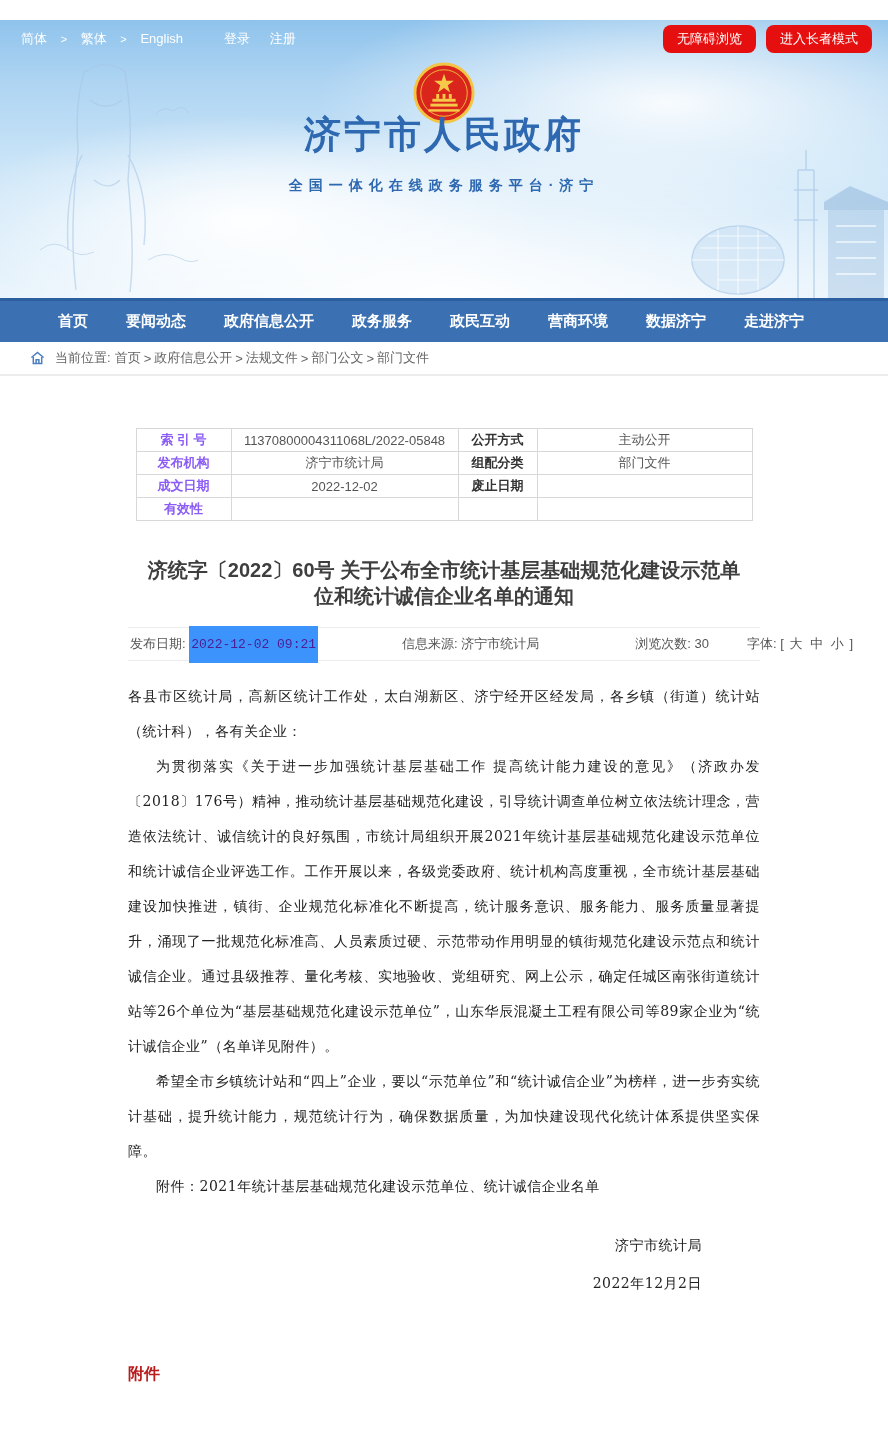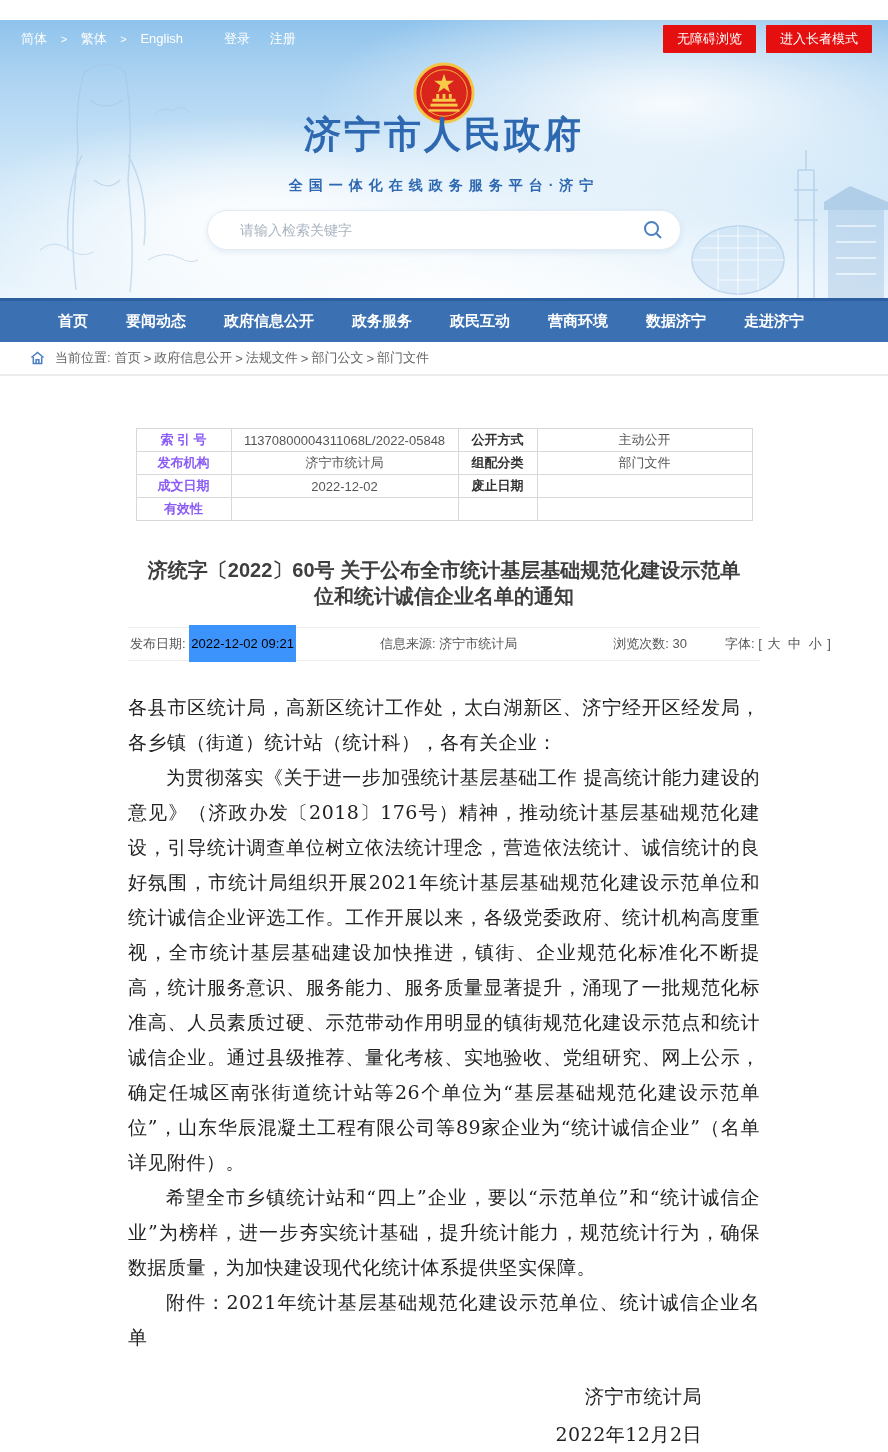--- a/index.html
+++ b/index.html
@@ -23,21 +23,21 @@
     position:absolute;top:0;left:0;right:0;height:38px;
     display:flex;align-items:center;padding:0 16px;box-sizing:border-box;
     color:#fff;font-size:13px;
   }
   .topbar .lang a, .topbar .lang span{color:#fff;margin:0 5px;cursor:pointer;}
   .topbar .sep{color:#fff;margin:0 2px;font-size:11px;}
   .topbar .auth{margin-left:28px;}
   .topbar .auth span{margin:0 8px;cursor:pointer;}
   .topbar .spacer{flex:1;}
   .red-btn{
-    background:#e60f0f;color:#fff;border:none;border-radius:1px;
+    background:#e60f0f;color:#fff;border:none;border-radius:8px;
     font-size:13px;padding:5px 14px;margin-left:10px;cursor:pointer;
     font-family:"Liberation Sans",sans-serif;
   }
   .emblem-wrap{position:absolute;top:42px;left:50%;transform:translateX(-50%);}
   .site-title{
     position:absolute;top:90px;width:100%;text-align:center;
     font-size:37px;font-weight:bold;color:#2d68b1;letter-spacing:3px;
   }
   .site-subtitle{
     position:absolute;top:157px;width:100%;text-align:center;
@@ -91,25 +91,25 @@
     font-size:20px;font-weight:600;color:#3e3e3e;line-height:26px;
   }
   .meta-row{
     margin-top:18px;border-top:1px solid #ededed;border-bottom:1px solid #ededed;
     padding:7px 2px;display:flex;align-items:center;font-size:13px;color:#555;
   }
   .meta-row .grp{white-space:nowrap;}
   .g-src{margin-left:84px;}
   .g-views{margin-left:96px;}
   .g-font{margin-left:38px;}
-  .sel-hl{background:#3d93fc;color:#000000;padding:11px 2px;}
+  .sel-hl{background:#3d93fc;color:#4c1d95;padding:11px 2px;font-family:Liberation Mono, monospace;}
   .fs-opt{cursor:pointer;margin:0 2px;}
   .body-text{
-    margin-top:29px;font-family:"DejaVu Serif","Liberation Serif",serif;
-    font-size:19px;color:#222;line-height:35px;text-align:justify;letter-spacing:.5px;
+    margin-top:18px;font-family:"DejaVu Serif","Liberation Serif",serif;
+    font-size:14px;color:#222;line-height:35px;text-align:justify;letter-spacing:.5px;
   }
   .body-text p{margin:0;}
   .indent{text-indent:2em;}
   .attach-line{margin-top:28px;text-indent:2em;}
   .signature{margin-top:22px;text-align:right;padding-right:58px;line-height:38px;}
   .annex-label{margin-top:62px;font-size:16px;font-weight:bold;color:#b91c1c;font-family:"Liberation Sans",sans-serif;}
 </style>
 </head>
 <body>
 
@@ -169,29 +169,20 @@
       <rect x="24" y="33" width="3" height="5" fill="#f7c948"></rect>
       <rect x="30.5" y="33" width="3" height="5" fill="#f7c948"></rect>
       <rect x="37" y="33" width="3" height="5" fill="#f7c948"></rect>
       <path d="M16 50 h32" stroke="#f7c948" stroke-width="2.5"></path>
     </svg>
   </div>
 
   <div class="site-title">济宁市人民政府</div>
   <div class="site-subtitle">全国一体化在线政务服务平台·济宁</div>
 
-  <div class="search-pill">
-    <input type="text" placeholder="请输入检索关键字" style="">
-    <button class="search-btn">
-      <svg width="22" height="22" viewBox="0 0 22 22" fill="none" stroke="#4a7fc1" stroke-width="2">
-        <circle cx="9.5" cy="9.5" r="6.5"></circle>
-        <path d="M14.5 14.5 L19 19"></path>
-      </svg>
-    </button>
-  </div>
 </div>
 
 <div class="nav">
   <span class="nav-item">首页</span>
   <span class="nav-item">要闻动态</span>
   <span class="nav-item">政府信息公开</span>
   <span class="nav-item">政务服务</span>
   <span class="nav-item">政民互动</span>
   <span class="nav-item">营商环境</span>
   <span class="nav-item">数据济宁</span>

